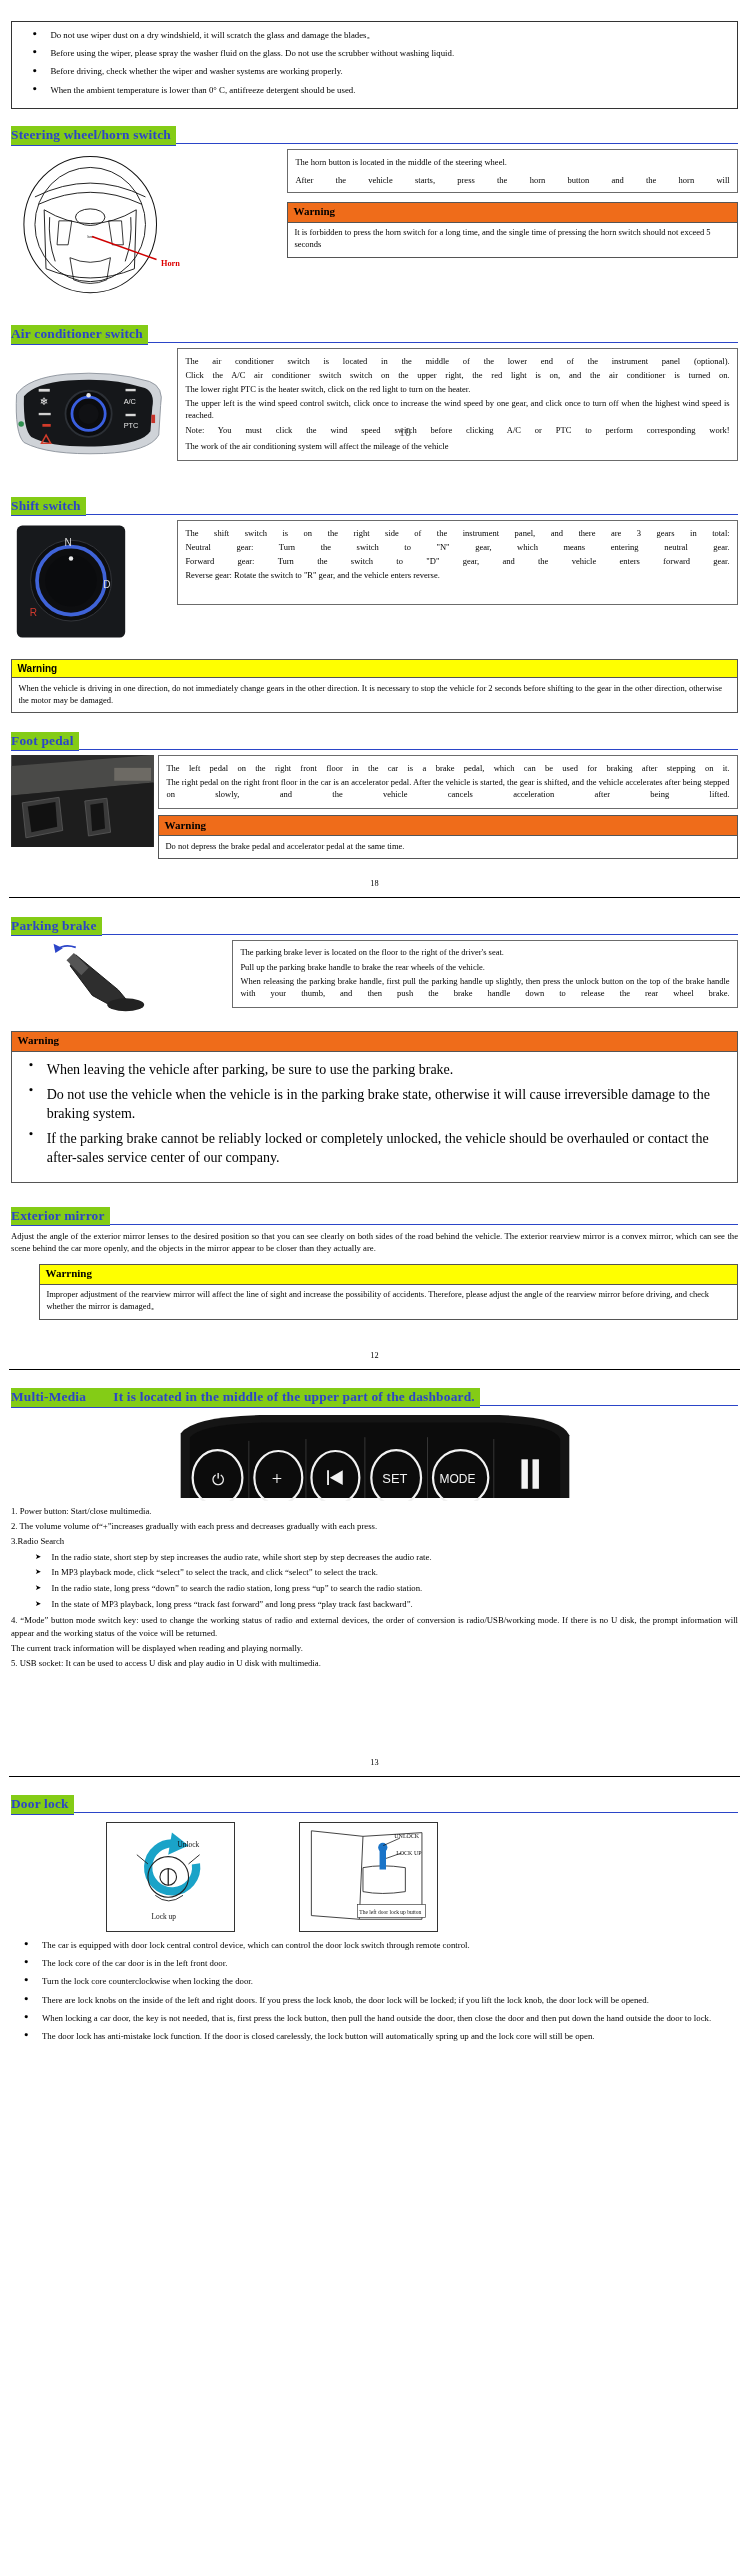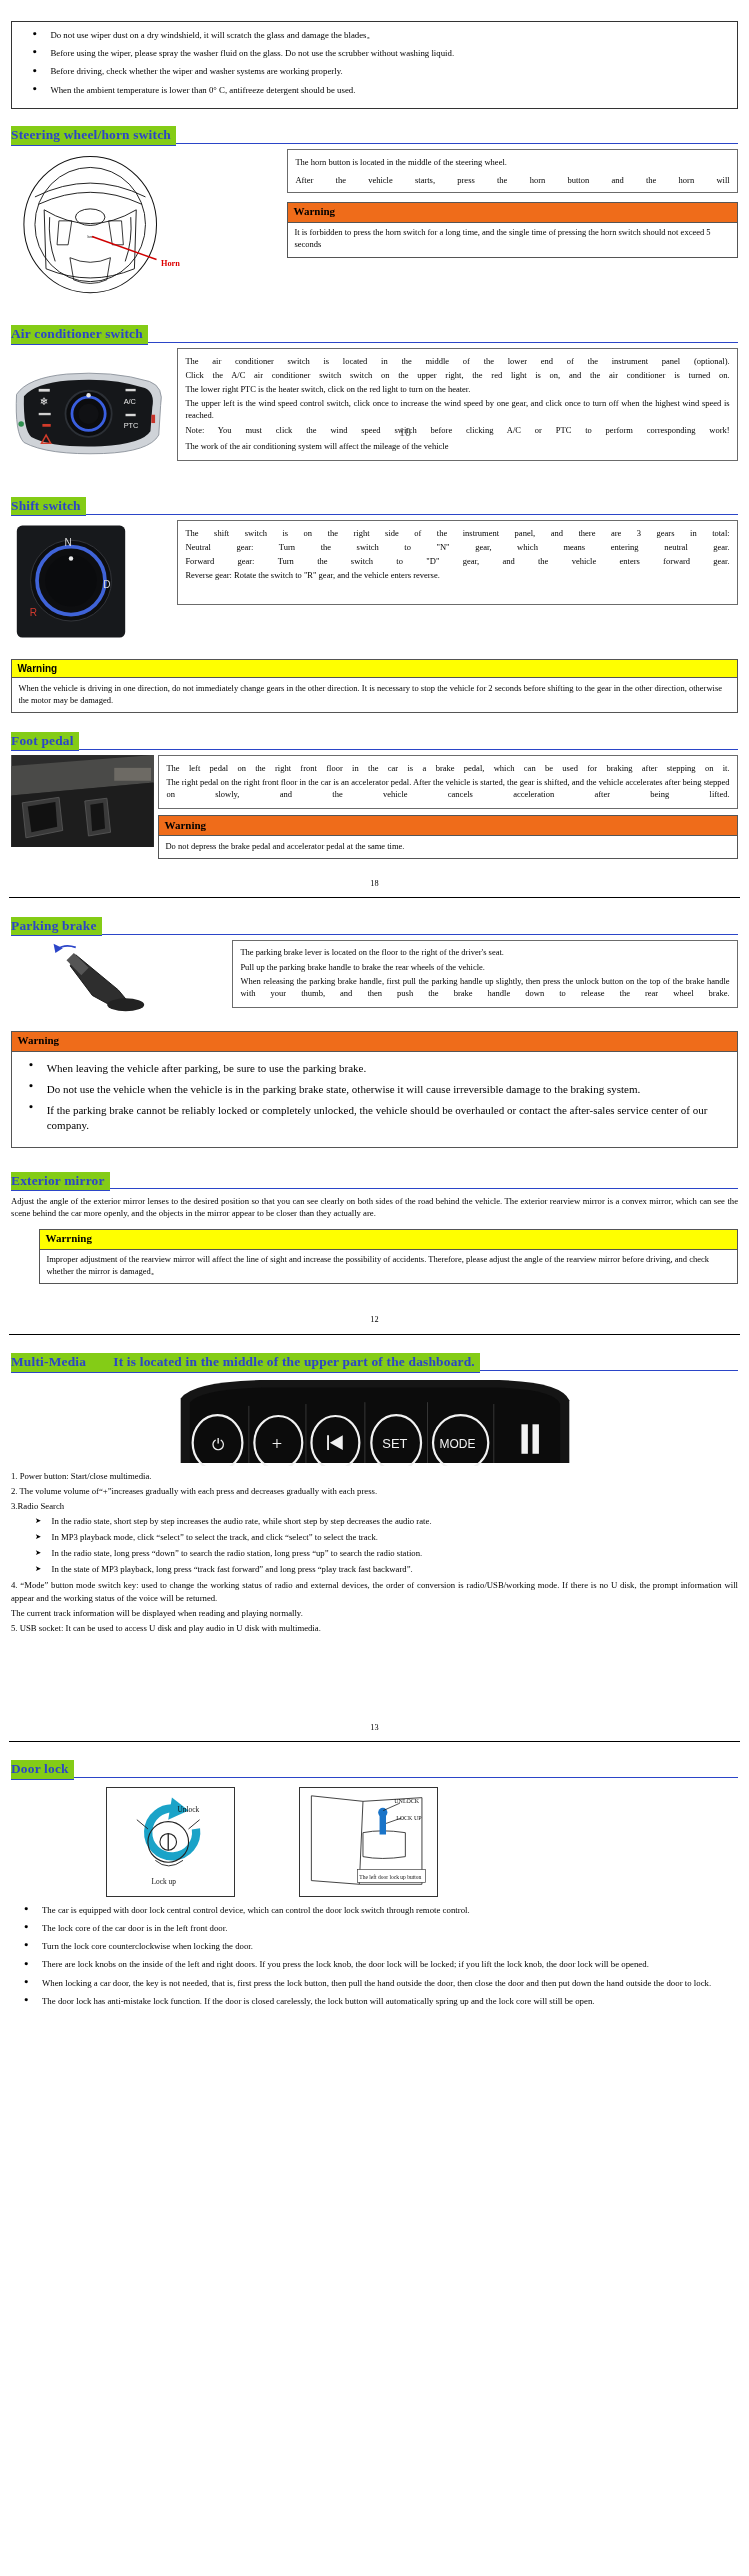--- a/index.html
+++ b/index.html
@@ -302,21 +302,21 @@
         <p>The parking brake lever is located on the floor to the right of the driver's seat.</p>
         <p>Pull up the parking brake handle to brake the rear wheels of the vehicle.</p>
         <p class="just">When releasing the parking brake handle, first pull the parking handle up slightly, then press the unlock button on the top of the brake handle with your thumb, and then push the brake handle down to release the rear wheel brake.</p>
       </div>
     </div>
   </div>
 
   <div class="warn orange" style="margin:13px 11px 0 11px;">
     <div class="warn-title">Warning</div>
     <div class="warn-body" style="padding:5.5px 3.7px 7.4px 3.7px;">
-      <ul class="bullets" style="font-size:11px;">
+      <ul class="bullets" style="font-size:14px;">
         <li>When leaving the vehicle after parking, be sure to use the parking brake.</li>
         <li>Do not use the vehicle when the vehicle is in the parking brake state, otherwise it will cause irreversible damage to the braking system.</li>
         <li>If the parking brake cannot be reliably locked or completely unlocked, the vehicle should be overhauled or contact the after-sales service center of our company.</li>
       </ul>
     </div>
   </div>
 
   <div class="sec-head-row" style="margin-top:14.7px;">
     <span class="sec-head">Exterior mirror</span>
   </div>

